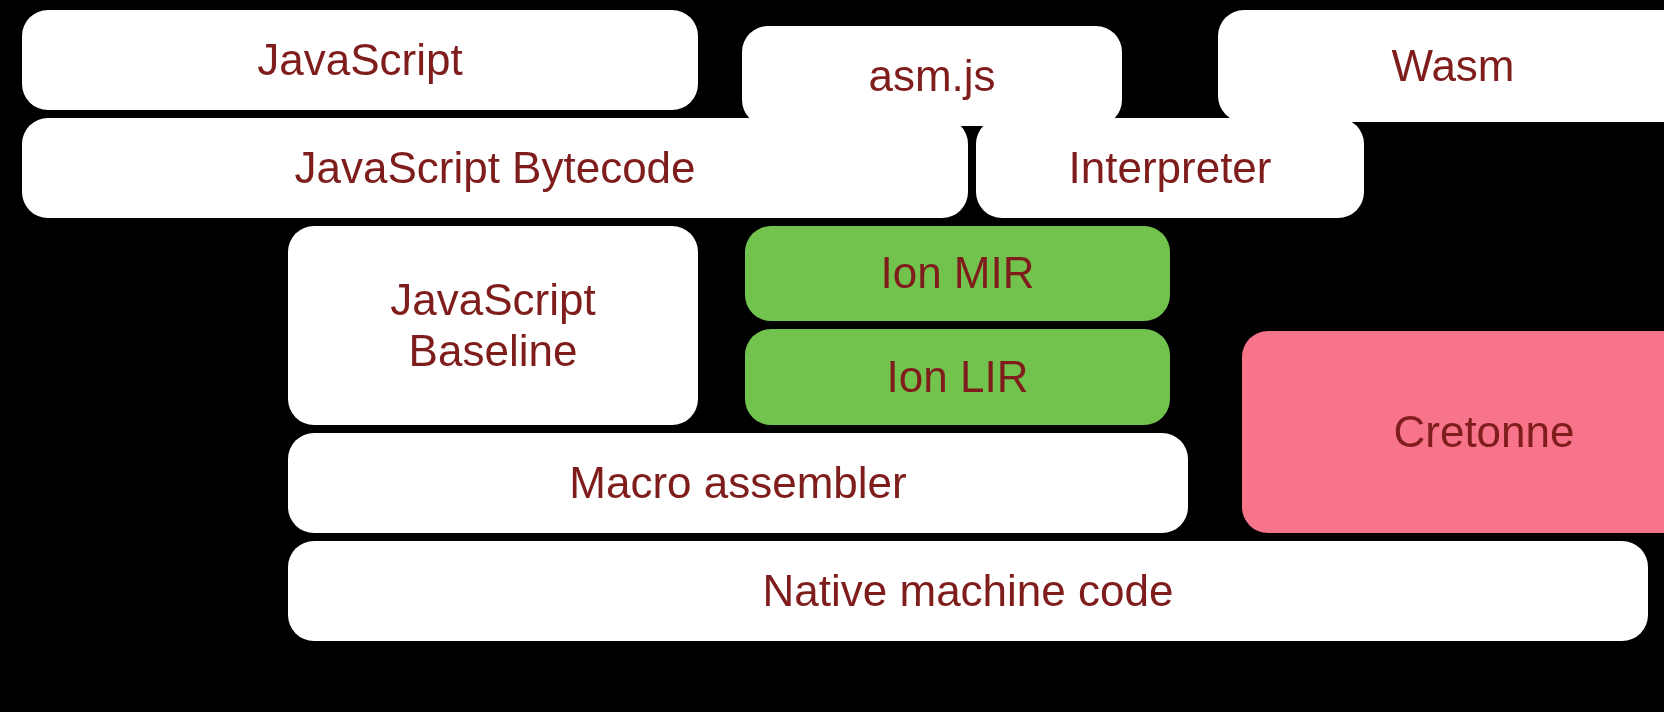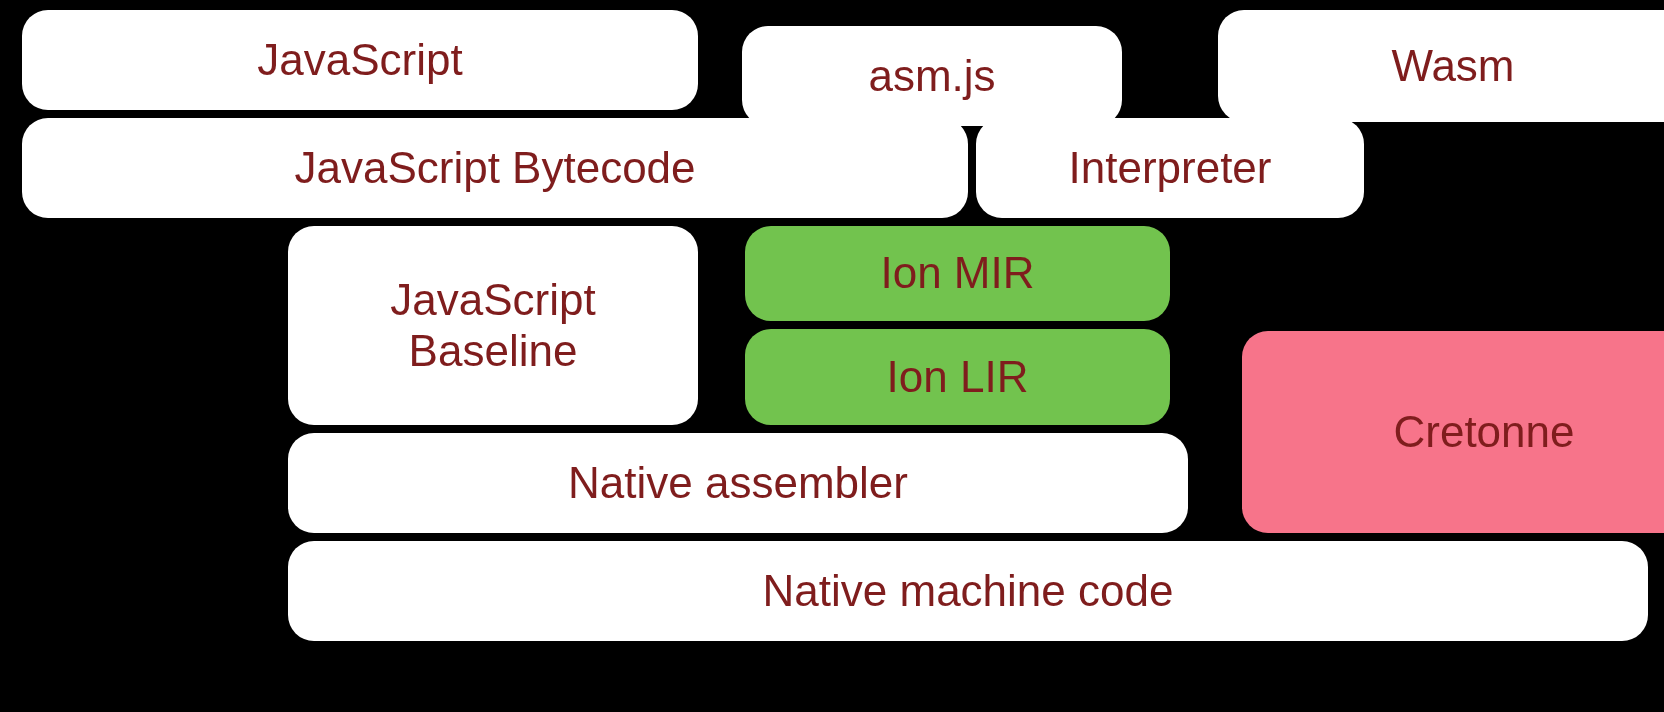--- a/index.html
+++ b/index.html
@@ -43,15 +43,15 @@
     <div class="node fill-white" style="left: 22px; top: 10px; width: 676px; height: 100px;"><span>JavaScript</span></div>
     <div class="node fill-white" style="left: 742px; top: 10px; width: 380px; height: 100px; margin-top: 16px;"><span>asm.js</span></div>
     <div class="node fill-white" style="left: 1218px; top: 10px; width: 470px; height: 112px;"><span>Wasm</span></div>
     <div class="node fill-white" style="left: 22px; top: 118px; width: 946px; height: 100px;"><span>JavaScript Bytecode</span></div>
     <div class="node fill-white" style="left: 976px; top: 118px; width: 388px; height: 100px;"><span>Interpreter</span></div>
     <div class="node fill-white" style="left: 288px; top: 226px; width: 410px; height: 199px;"><span>JavaScript
 Baseline</span></div>
     <div class="node fill-green" style="left: 745px; top: 226px; width: 425px; height: 95px;"><span>Ion MIR</span></div>
     <div class="node fill-green" style="left: 745px; top: 329px; width: 425px; height: 96px;"><span>Ion LIR</span></div>
     <div class="node fill-pink" style="left: 1242px; top: 331px; width: 448px; height: 202px; padding-left: 36px;"><span>Cretonne</span></div>
-    <div class="node fill-white" style="left: 288px; top: 433px; width: 900px; height: 100px;"><span>Native assembler</span></div>
+    <div class="node fill-white" style="left: 288px; top: 433px; width: 900px; height: 100px;"><span>Macro assembler</span></div>
     <div class="node fill-white" style="left: 288px; top: 541px; width: 1360px; height: 100px;"><span>Native machine code</span></div>
   </div>
 
 </body></html>

